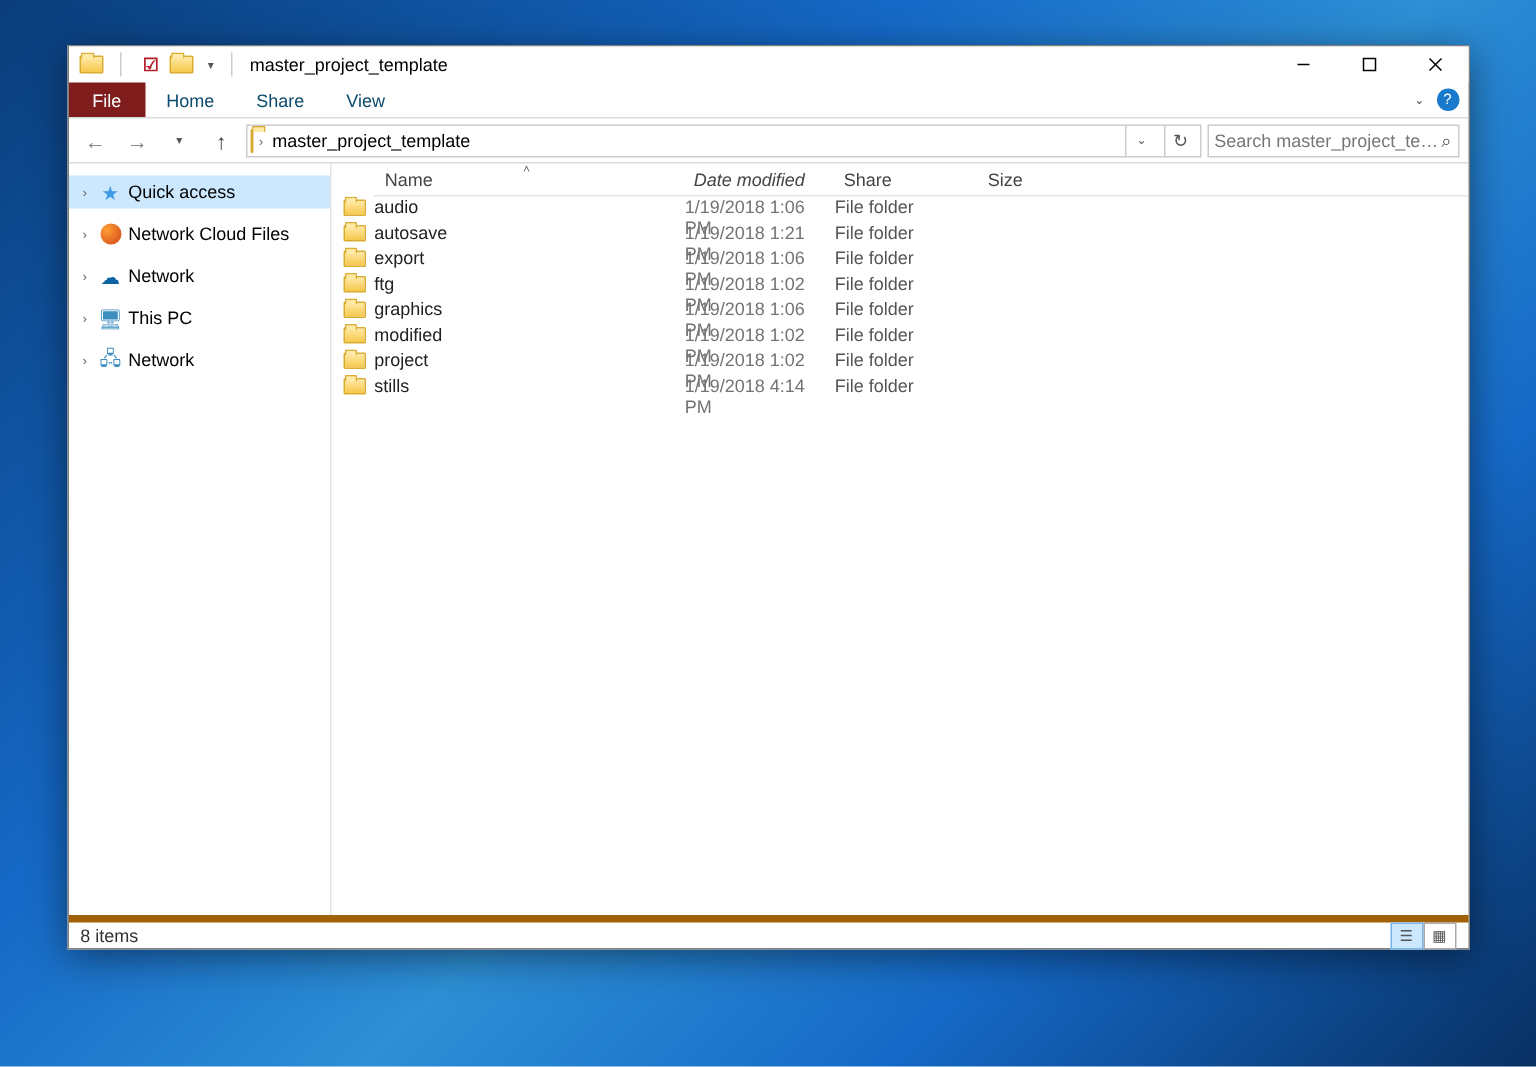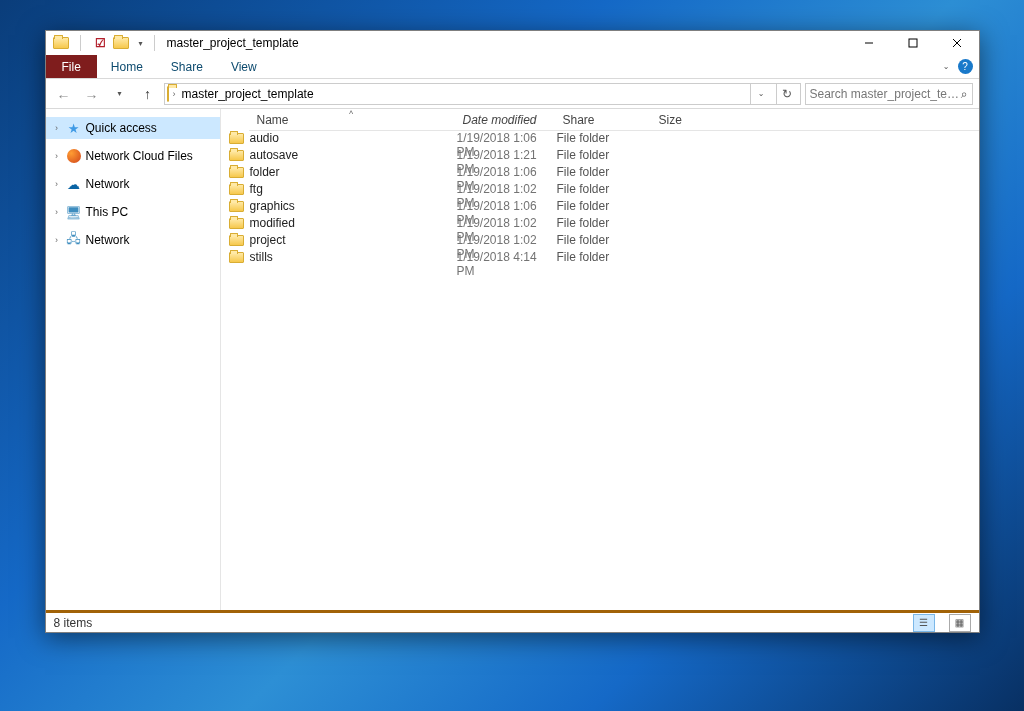--- a/index.html
+++ b/index.html
@@ -186,27 +186,27 @@
   }
   .folder-icon-xs::before {
     content:""; position:absolute; top:-3px; left:0;
     width:6px; height:3px;
     background:#ffe9a6; border:1px solid #d9ad33; border-bottom:none;
     border-radius:1px 1px 0 0;
   }
   
   .statusbar {
     height: 22px;
-    border-top: 3px solid #a16207;
+    border-top: 5px solid #a16207;
     display: flex;
     align-items: center;
     padding: 0 8px;
     font-size: 12px;
     color:#333;
-    gap: 14px;
+    gap: 0;
   }
   .statusbar .spacer { flex:1; }
   .viewbtn { width:22px; height:18px; border:1px solid #aaa; display:flex; align-items:center; justify-content:center; font-size:10px; color:#555;}
   .viewbtn.active { background:#cce8ff; border-color:#7ab7e8; }
   .search-text { white-space:nowrap; overflow:hidden; text-overflow:ellipsis; flex:1; }
 </style>
 </head>
 <body>
 
 <div class="window">
@@ -353,21 +353,21 @@
               <span class="folder-icon-xs"></span>
               <span>autosave</span>
             </div>
             <div class="cell date">1/19/2018 1:21 PM</div>
             <div class="cell type">File folder</div>
             <div class="cell size"></div>
           </div>
           <div class="row">
             <div class="cell name">
               <span class="folder-icon-xs"></span>
-              <span>folder</span>
+              <span>export</span>
             </div>
             <div class="cell date">1/19/2018 1:06 PM</div>
             <div class="cell type">File folder</div>
             <div class="cell size"></div>
           </div>
           <div class="row">
             <div class="cell name">
               <span class="folder-icon-xs"></span>
               <span>ftg</span>
             </div>

